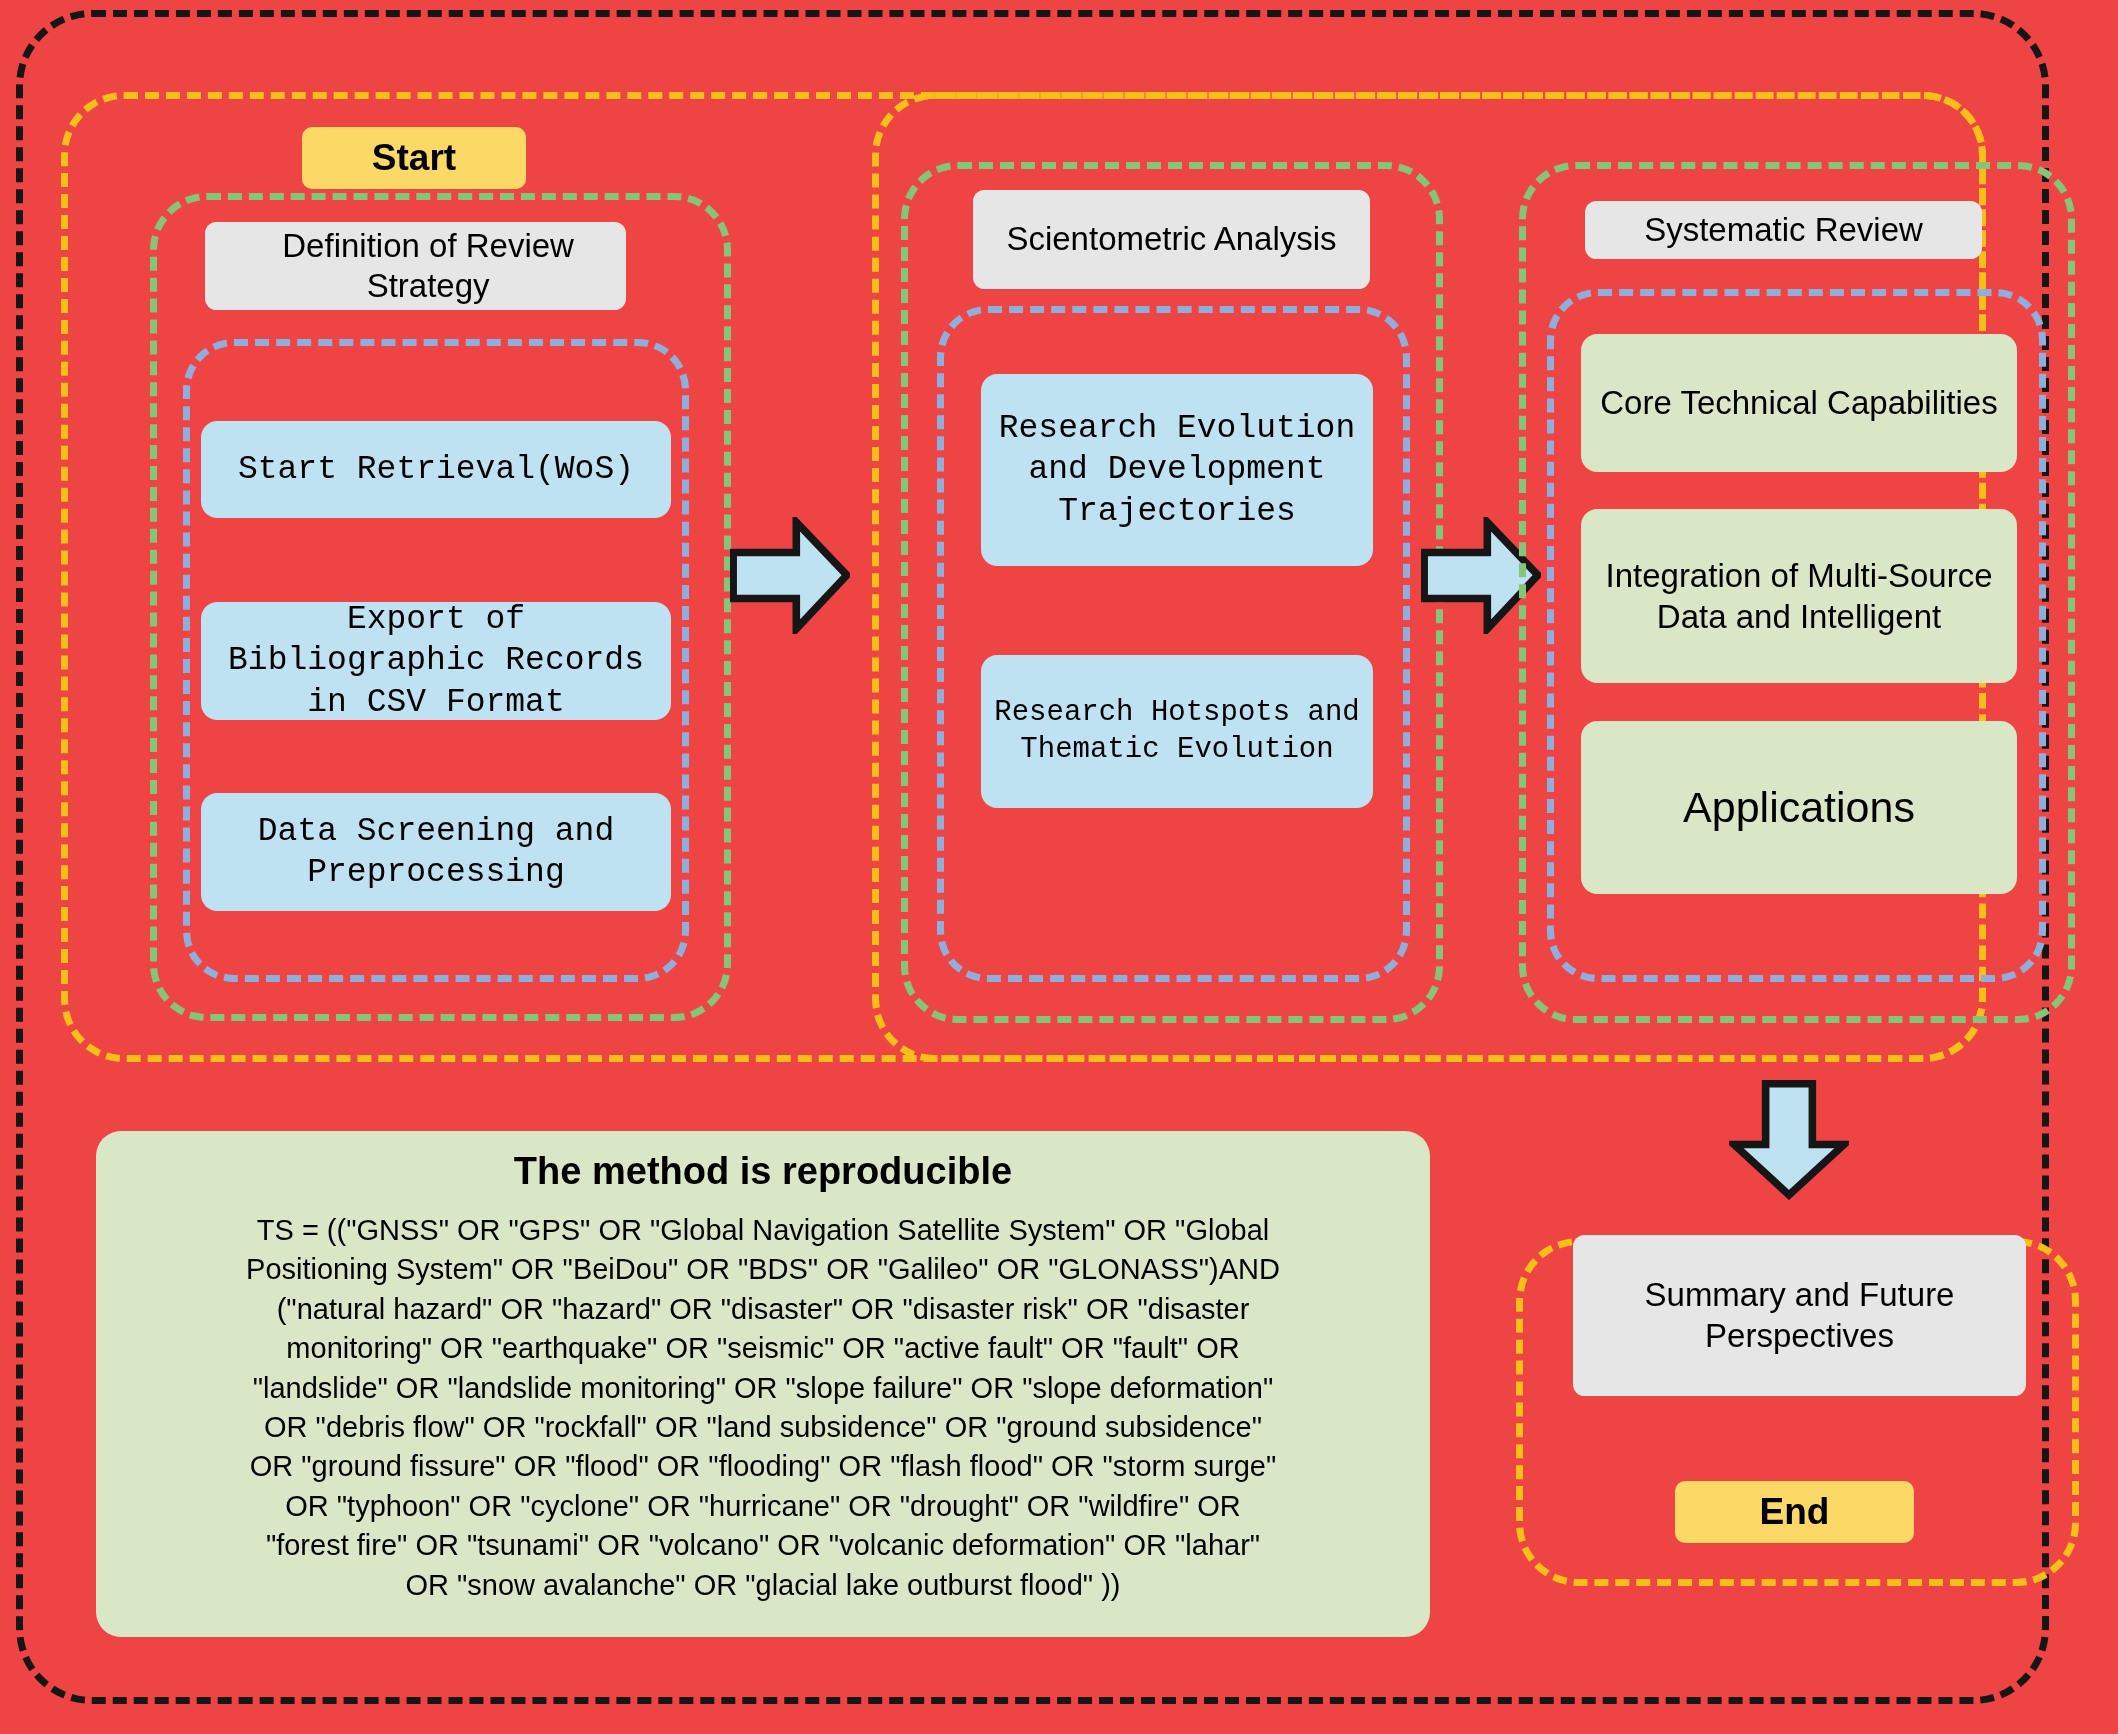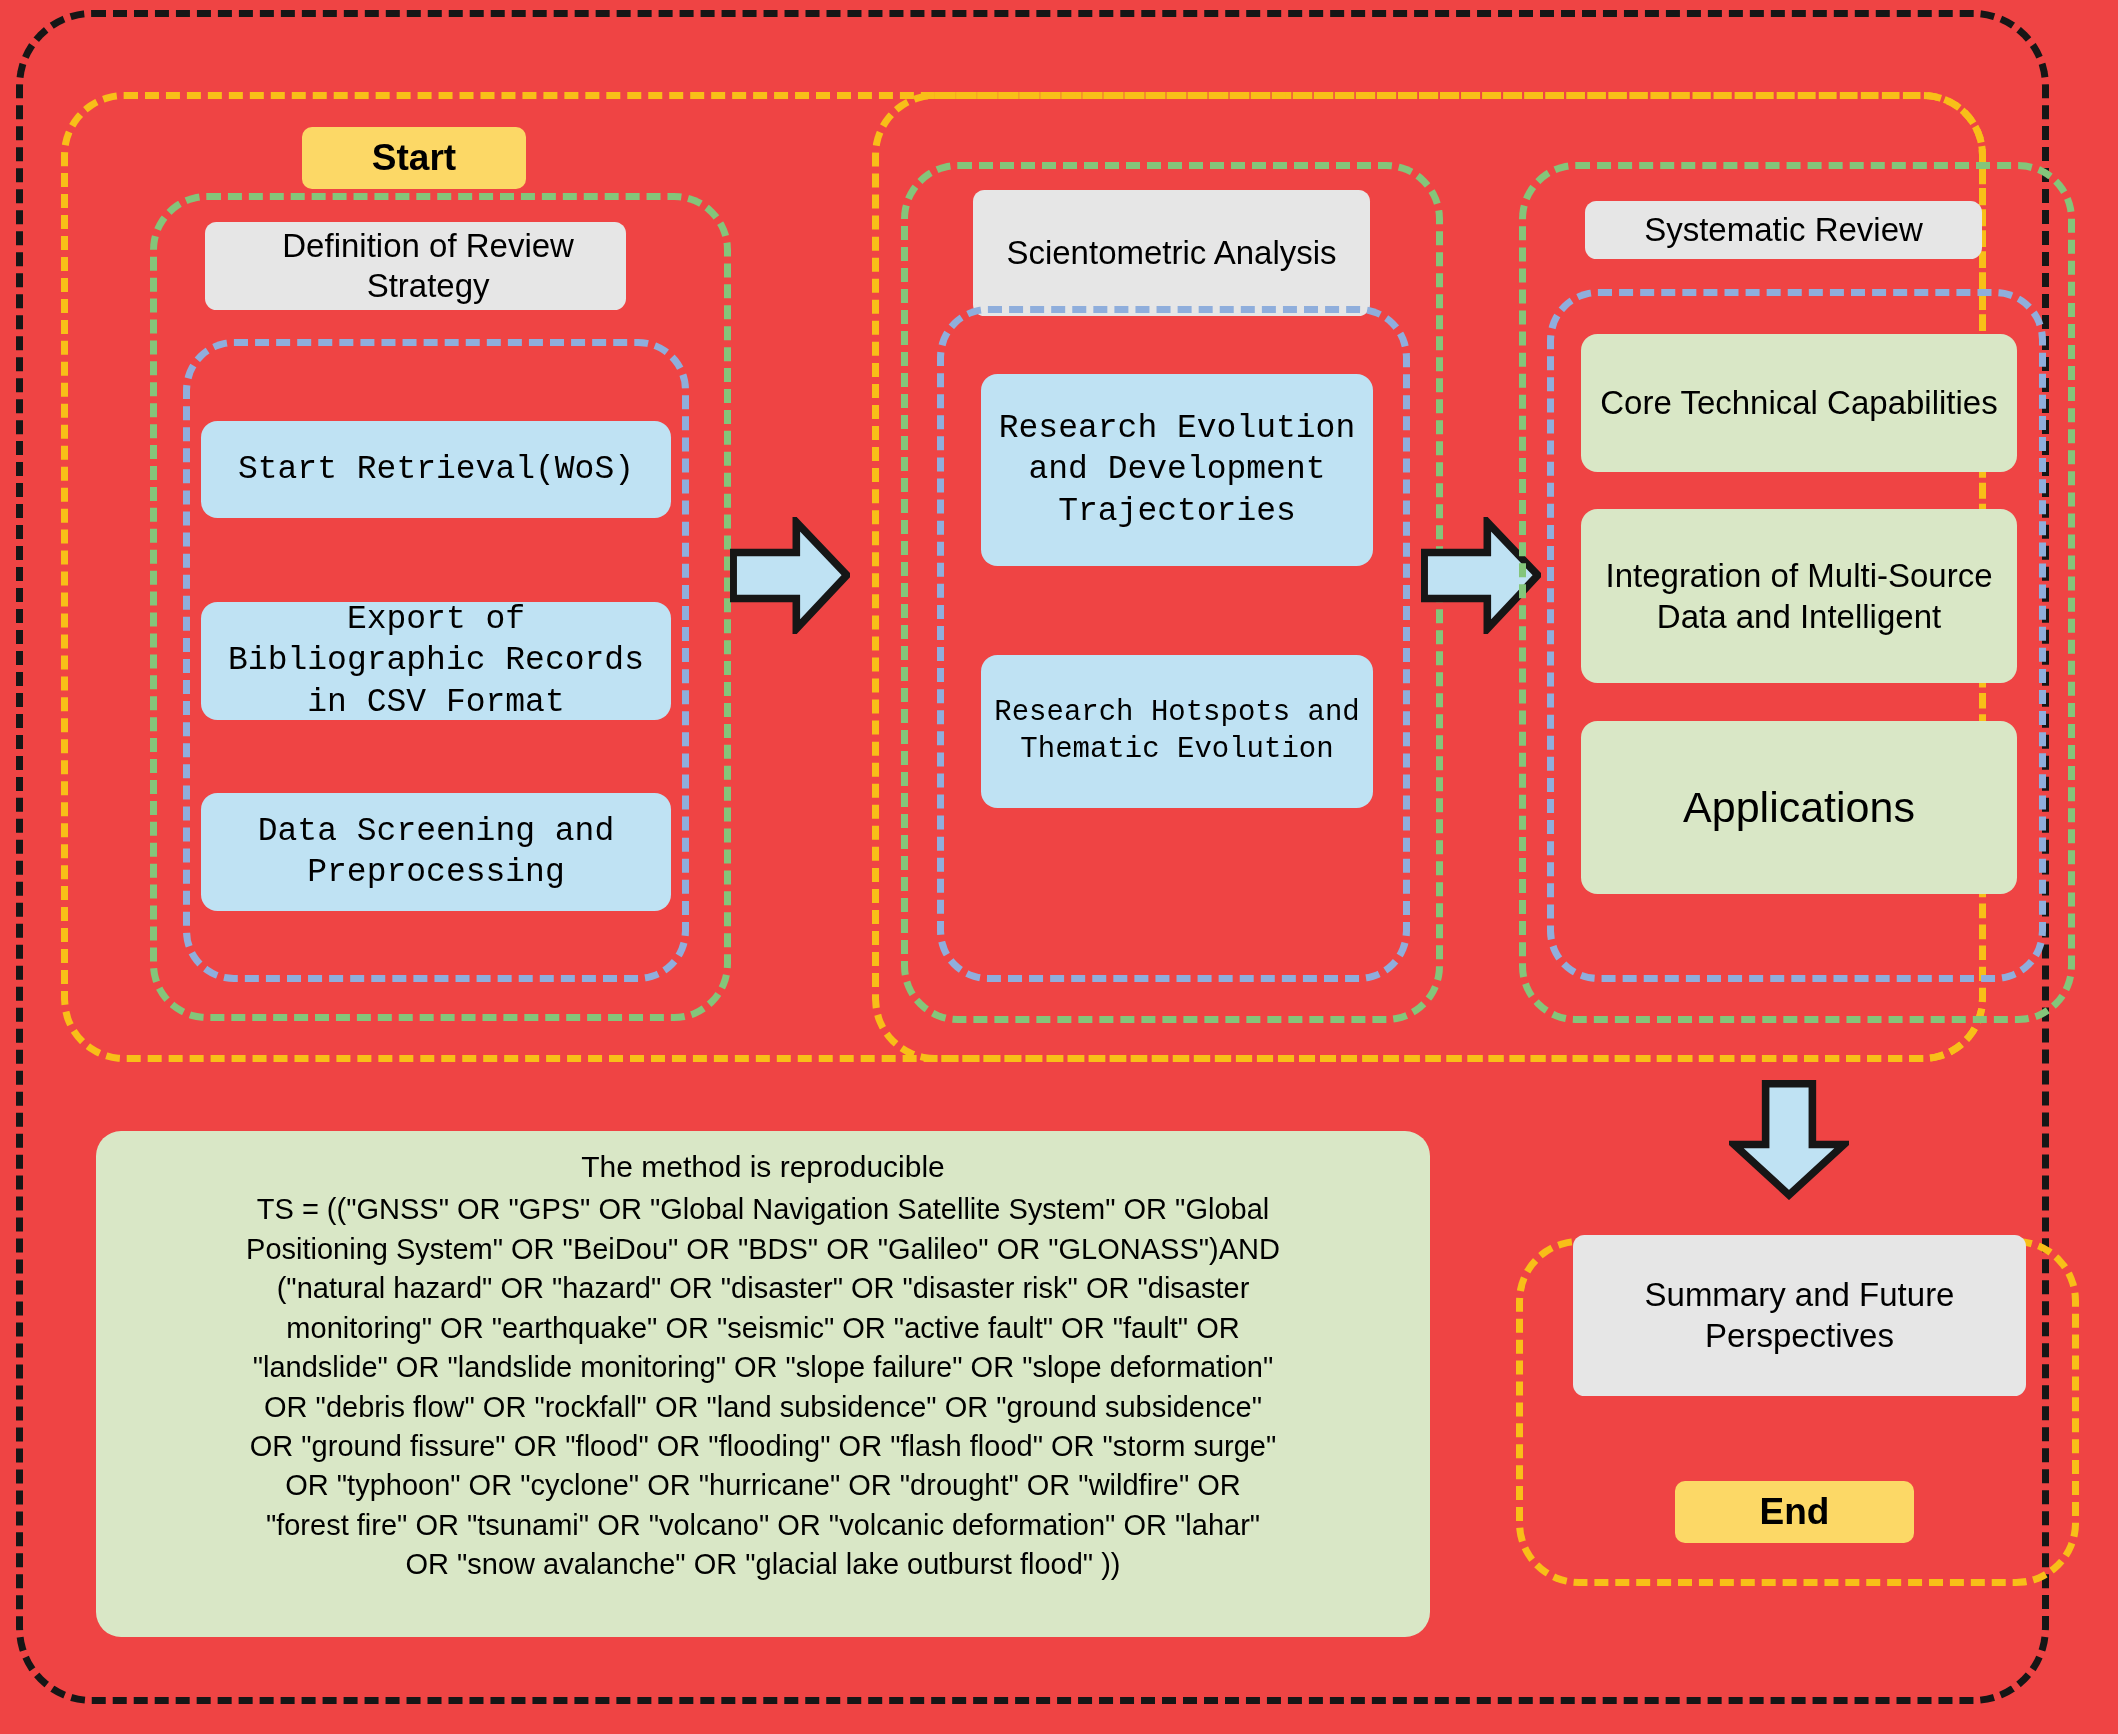--- a/index.html
+++ b/index.html
@@ -94,24 +94,24 @@
   #method-panel {
     position: absolute;
     box-sizing: border-box;
     background: #D9E7C6;
     border-radius: 25px;
     padding: 16.4px 25px 19px 25px;
     text-align: center;
     color: #000;
   }
   #method-panel .method-title {
-    font-weight: normal;
-    font-size: 30px;
+    font-weight: bold;
+    font-size: 38px;
     line-height: 1.3;
-    margin-bottom: 4px;
+    margin-bottom: 14px;
     display: block;
   }
   #method-panel .method-line {
     display: block;
     font-size: 29px;
     line-height: 1.36;
     white-space: nowrap;
   }
 
   
@@ -154,21 +154,21 @@
   </div>
 
   <svg class="arrow" style="left:730px; top:517px;" width="120" height="117" viewBox="0 0 190 185">
     <polygon points="5,56 105,56 105,8 185,92 105,177 105,129 5,129" fill="#BFE2F3" stroke="#161616" stroke-width="12" stroke-linejoin="miter"></polygon>
   </svg>
 
   <div class="frame frame-yellow" style="left:872px; top:92px; width:1114px; height:970px;"></div>
 
   <div class="frame frame-green" style="left:901px; top:162px; width:542px; height:861px;"></div>
 
-  <div class="box-grey" style="left:973px; top:190px; width:397px; height:126px; font-size:33px;">
+  <div class="box-grey" style="left:973px; top:190px; width:397px; height:99px; font-size:33px;">
     <span>Scientometric Analysis</span>
   </div>
 
   <div class="frame frame-blue" style="left:937px; top:306px; width:473px; height:676px;"></div>
 
   <div class="box-blue" style="left:981px; top:374px; width:392px; height:192px; font-size:33px;">
     <span>Research Evolution and Development Trajectories</span>
   </div>
 
   <div class="box-blue" style="left:981px; top:655px; width:392px; height:153px; font-size:29px;">

